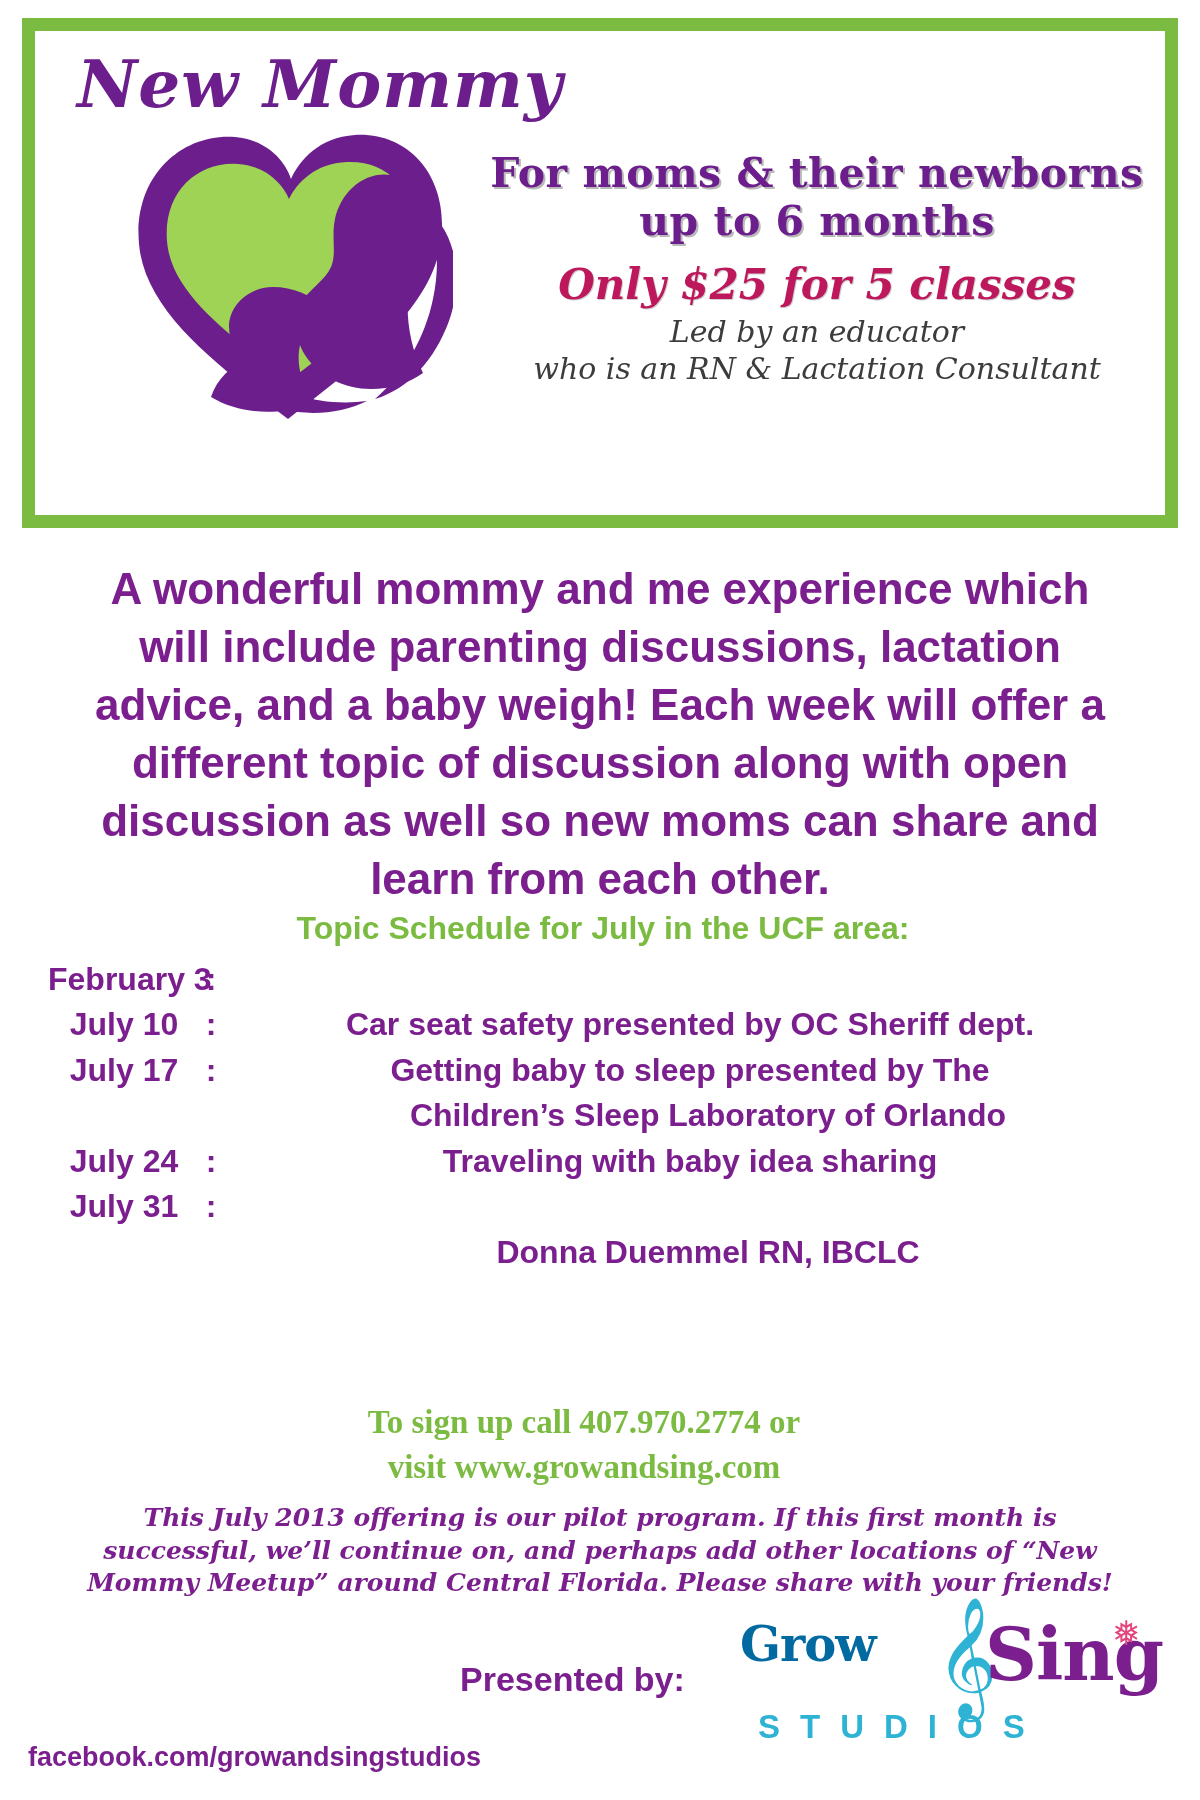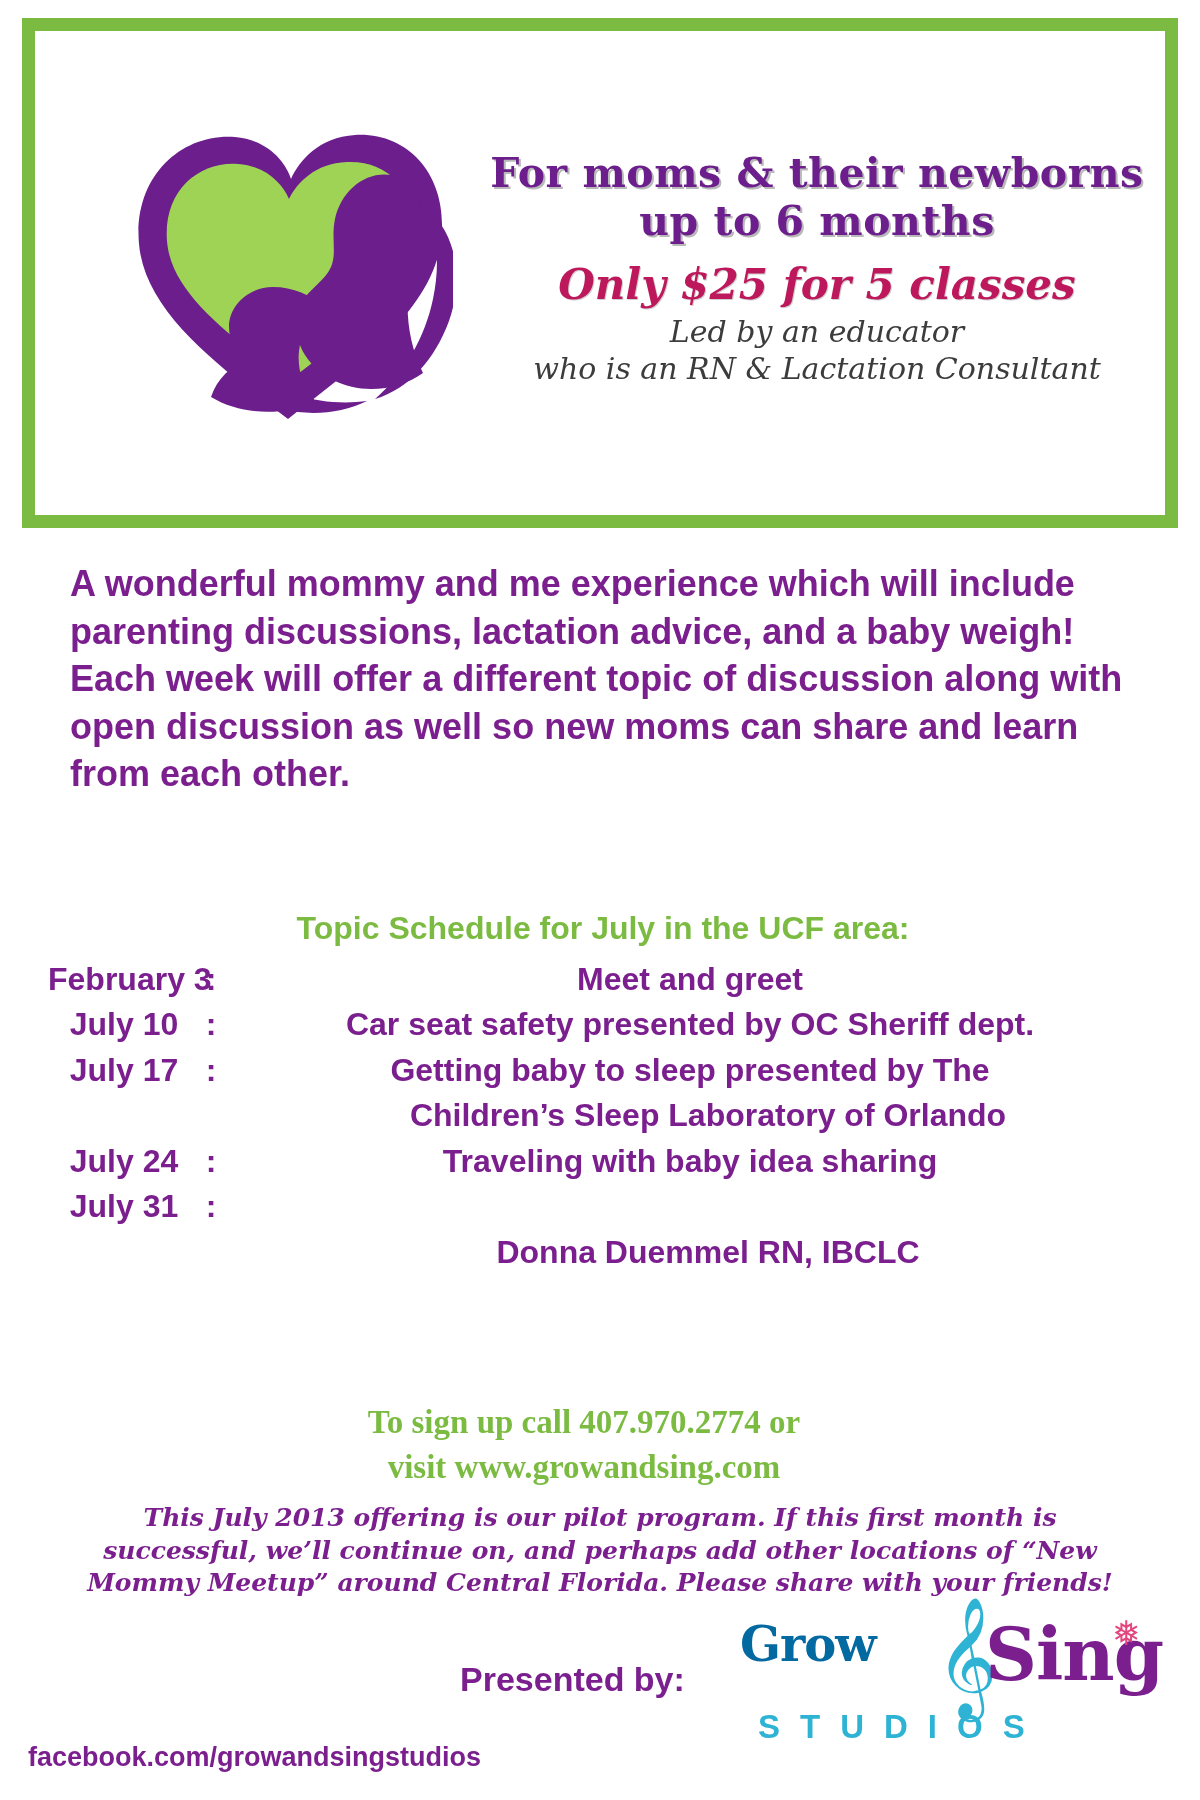--- a/index.html
+++ b/index.html
@@ -110,22 +110,22 @@
     line-height: 1.25;
     white-space: nowrap;
   }
 
   
   .intro {
     position: absolute;
     left: 70px;
     top: 560px;
     width: 1060px;
-    text-align: left;
-    font-size: 36px;
+    text-align: center;
+    font-size: 44px;
     font-weight: bold;
     line-height: 1.32;
     color: #7b1f8f;
   }
 
   .schedule {
     position: absolute;
     left: 48px;
     top: 910px;
     width: 1110px;
@@ -266,20 +266,21 @@
   }
 </style>
 </head>
 <body>
 
 <div class="flyer">
 
   <div class="banner">
     <div class="banner-inner">
 
+      <div class="logo-title-top">New Mommy</div>
 
       <div class="heart-mark">
         <svg viewBox="0 0 330 320" width="330" height="320" aria-hidden="true">
 
           <path d="M165 300 C 100 250 22 195 16 125 C 10 58 58 14 112 18 C 146 21 163 44 168 60 C 176 42 196 18 232 16 C 288 13 326 60 318 122 C 310 190 232 248 165 300 Z" fill="#6b1e8c"></path>
 
           <path d="M166 262 C 110 218 48 176 44 122 C 40 72 76 42 115 45 C 144 47 160 66 166 80 C 174 64 192 44 224 43 C 268 41 296 76 290 120 C 284 176 220 220 166 262 Z" fill="#9fd356"></path>
 
           <path d="M268 56 c -26 -4 -50 16 -56 44 c -4 20 2 34 -4 48 c -6 14 -22 22 -30 36 c -8 16 -6 36 4 52 c 14 22 40 34 66 34 c 20 0 38 -6 52 -16 c -14 -28 -18 -60 -14 -92 c 4 -34 16 -66 10 -90 c -4 -12 -14 -14 -28 -16 z" fill="#6b1e8c"></path>
 
@@ -302,21 +303,20 @@
   </div>
 
   <div class="intro">A wonderful mommy and me experience which will include parenting discussions, lactation advice, and a baby weigh! Each week will offer a different topic of discussion along with open discussion as well so new moms can share and learn from each other.</div>
 
   <div class="schedule">
     <div class="sched-title">Topic Schedule for July in the UCF area:</div>
 
     <div class="sched-row">
       <span class="sched-date">February 3  </span>
       <span class="sched-sep">:</span>
-      <span class="sched-text">Meet and greet</span>
     </div>
 
     <div class="sched-row">
       <span class="sched-date">July 10</span>
       <span class="sched-sep">:</span>
       <span class="sched-text">Car seat safety presented by OC Sheriff dept.</span>
     </div>
 
     <div class="sched-row">
       <span class="sched-date">July 17</span>

